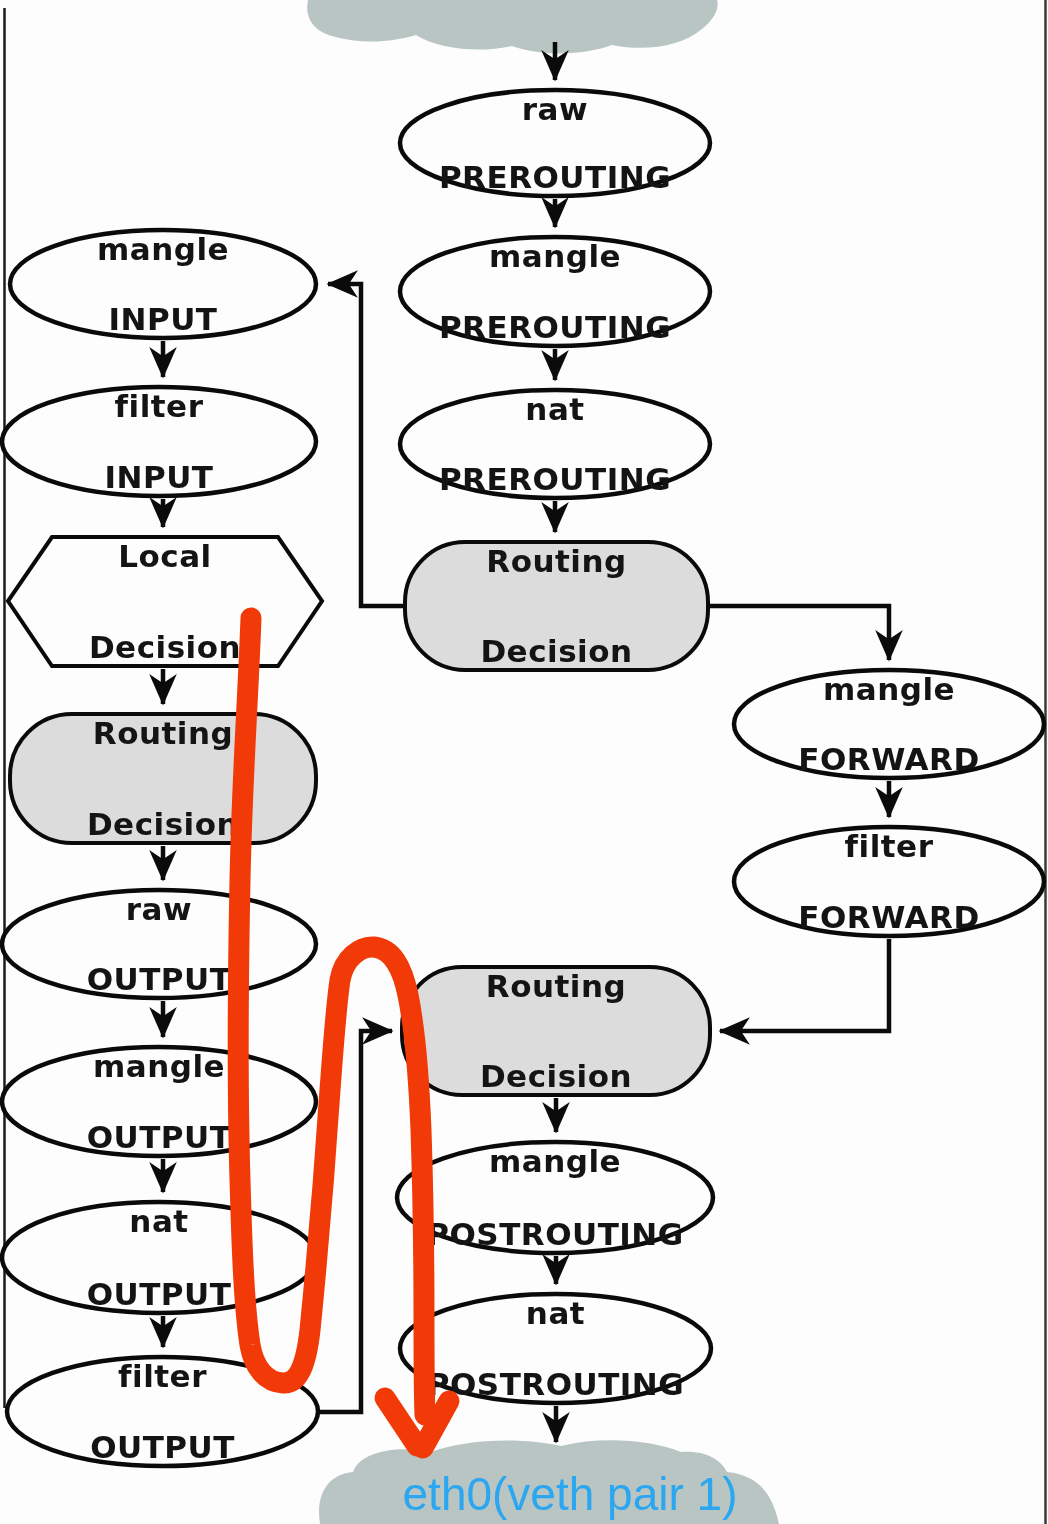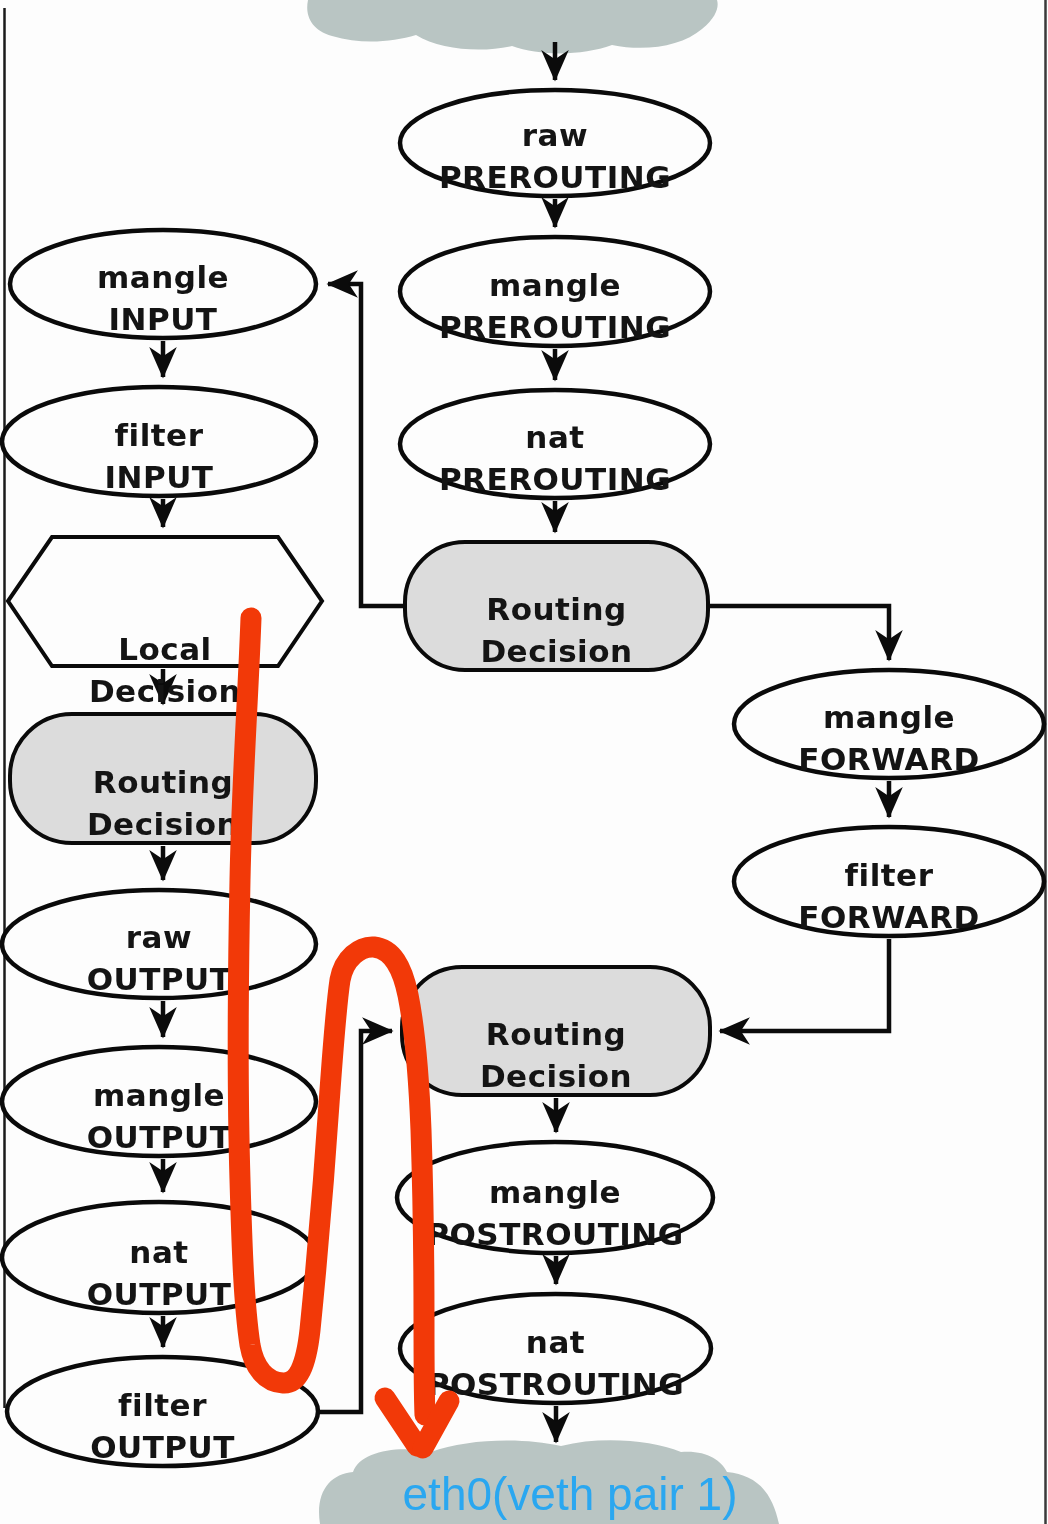--- a/index.html
+++ b/index.html
@@ -12,21 +12,21 @@
     font-family:"DejaVu Sans", sans-serif;
   }
   svg{position:absolute;left:0;top:0;}
   #underlay{z-index:1;}
   #overlay{z-index:3;pointer-events:none;}
   .node-label{
     position:absolute;
     display:flex;
     flex-direction:column;
     align-items:center;
-    justify-content:flex-end;
+    justify-content:space-between;
     text-align:center;
     font-weight:700;
     font-size:31px;
     line-height:42px;
     color:#141414;
     letter-spacing:0.5px;
     pointer-events:none;
     z-index:2;
   }
   .eth-label{
@@ -131,21 +131,21 @@
     <span>Decision</span>
   </div>
   <div class="node-label" style="left:8px;top:228px;width:310px;height:112px;">
     <span>mangle</span>
     <span>INPUT</span>
   </div>
   <div class="node-label" style="left:0px;top:385px;width:318px;height:113px;">
     <span>filter</span>
     <span>INPUT</span>
   </div>
-  <div class="node-label" style="left:5px;top:535px;width:320px;height:133px;margin-top:44px;">
+  <div class="node-label" style="left:5px;top:535px;width:320px;height:133px;">
     <span>Local</span>
     <span>Decision</span>
   </div>
   <div class="node-label" style="left:8px;top:712px;width:310px;height:133px;">
     <span>Routing</span>
     <span>Decision</span>
   </div>
   <div class="node-label" style="left:0px;top:888px;width:318px;height:112px;">
     <span>raw</span>
     <span>OUTPUT</span>

